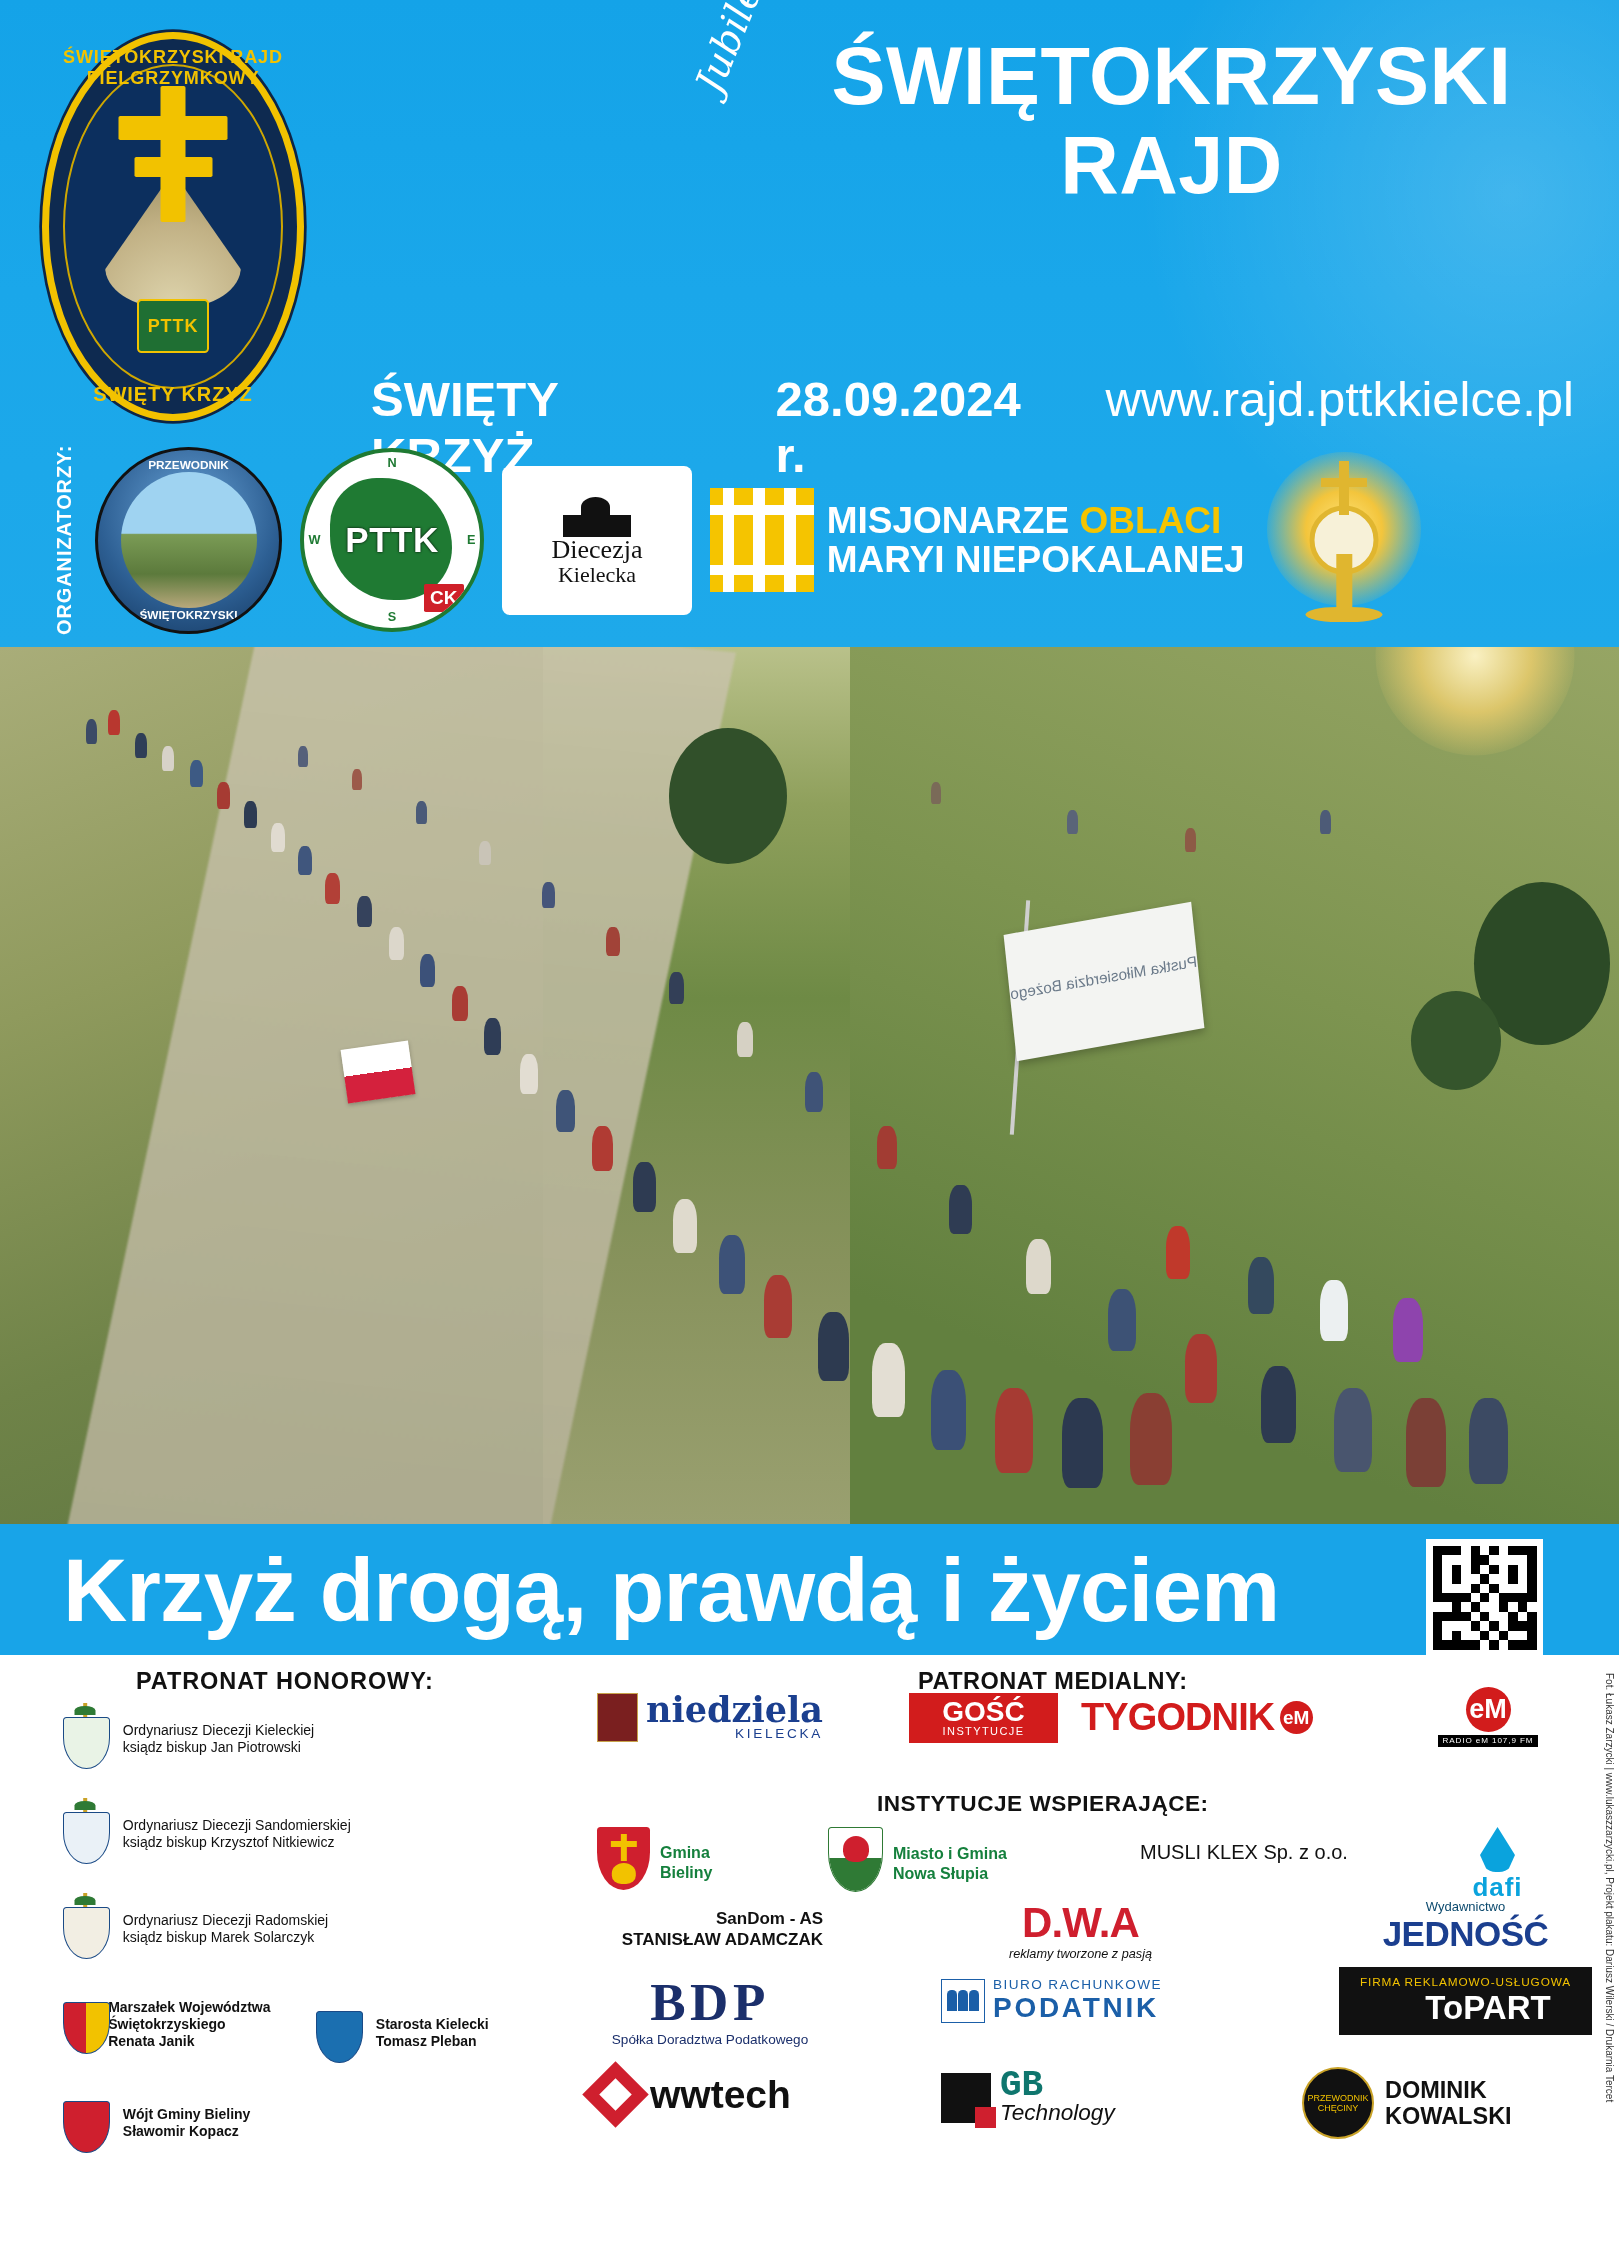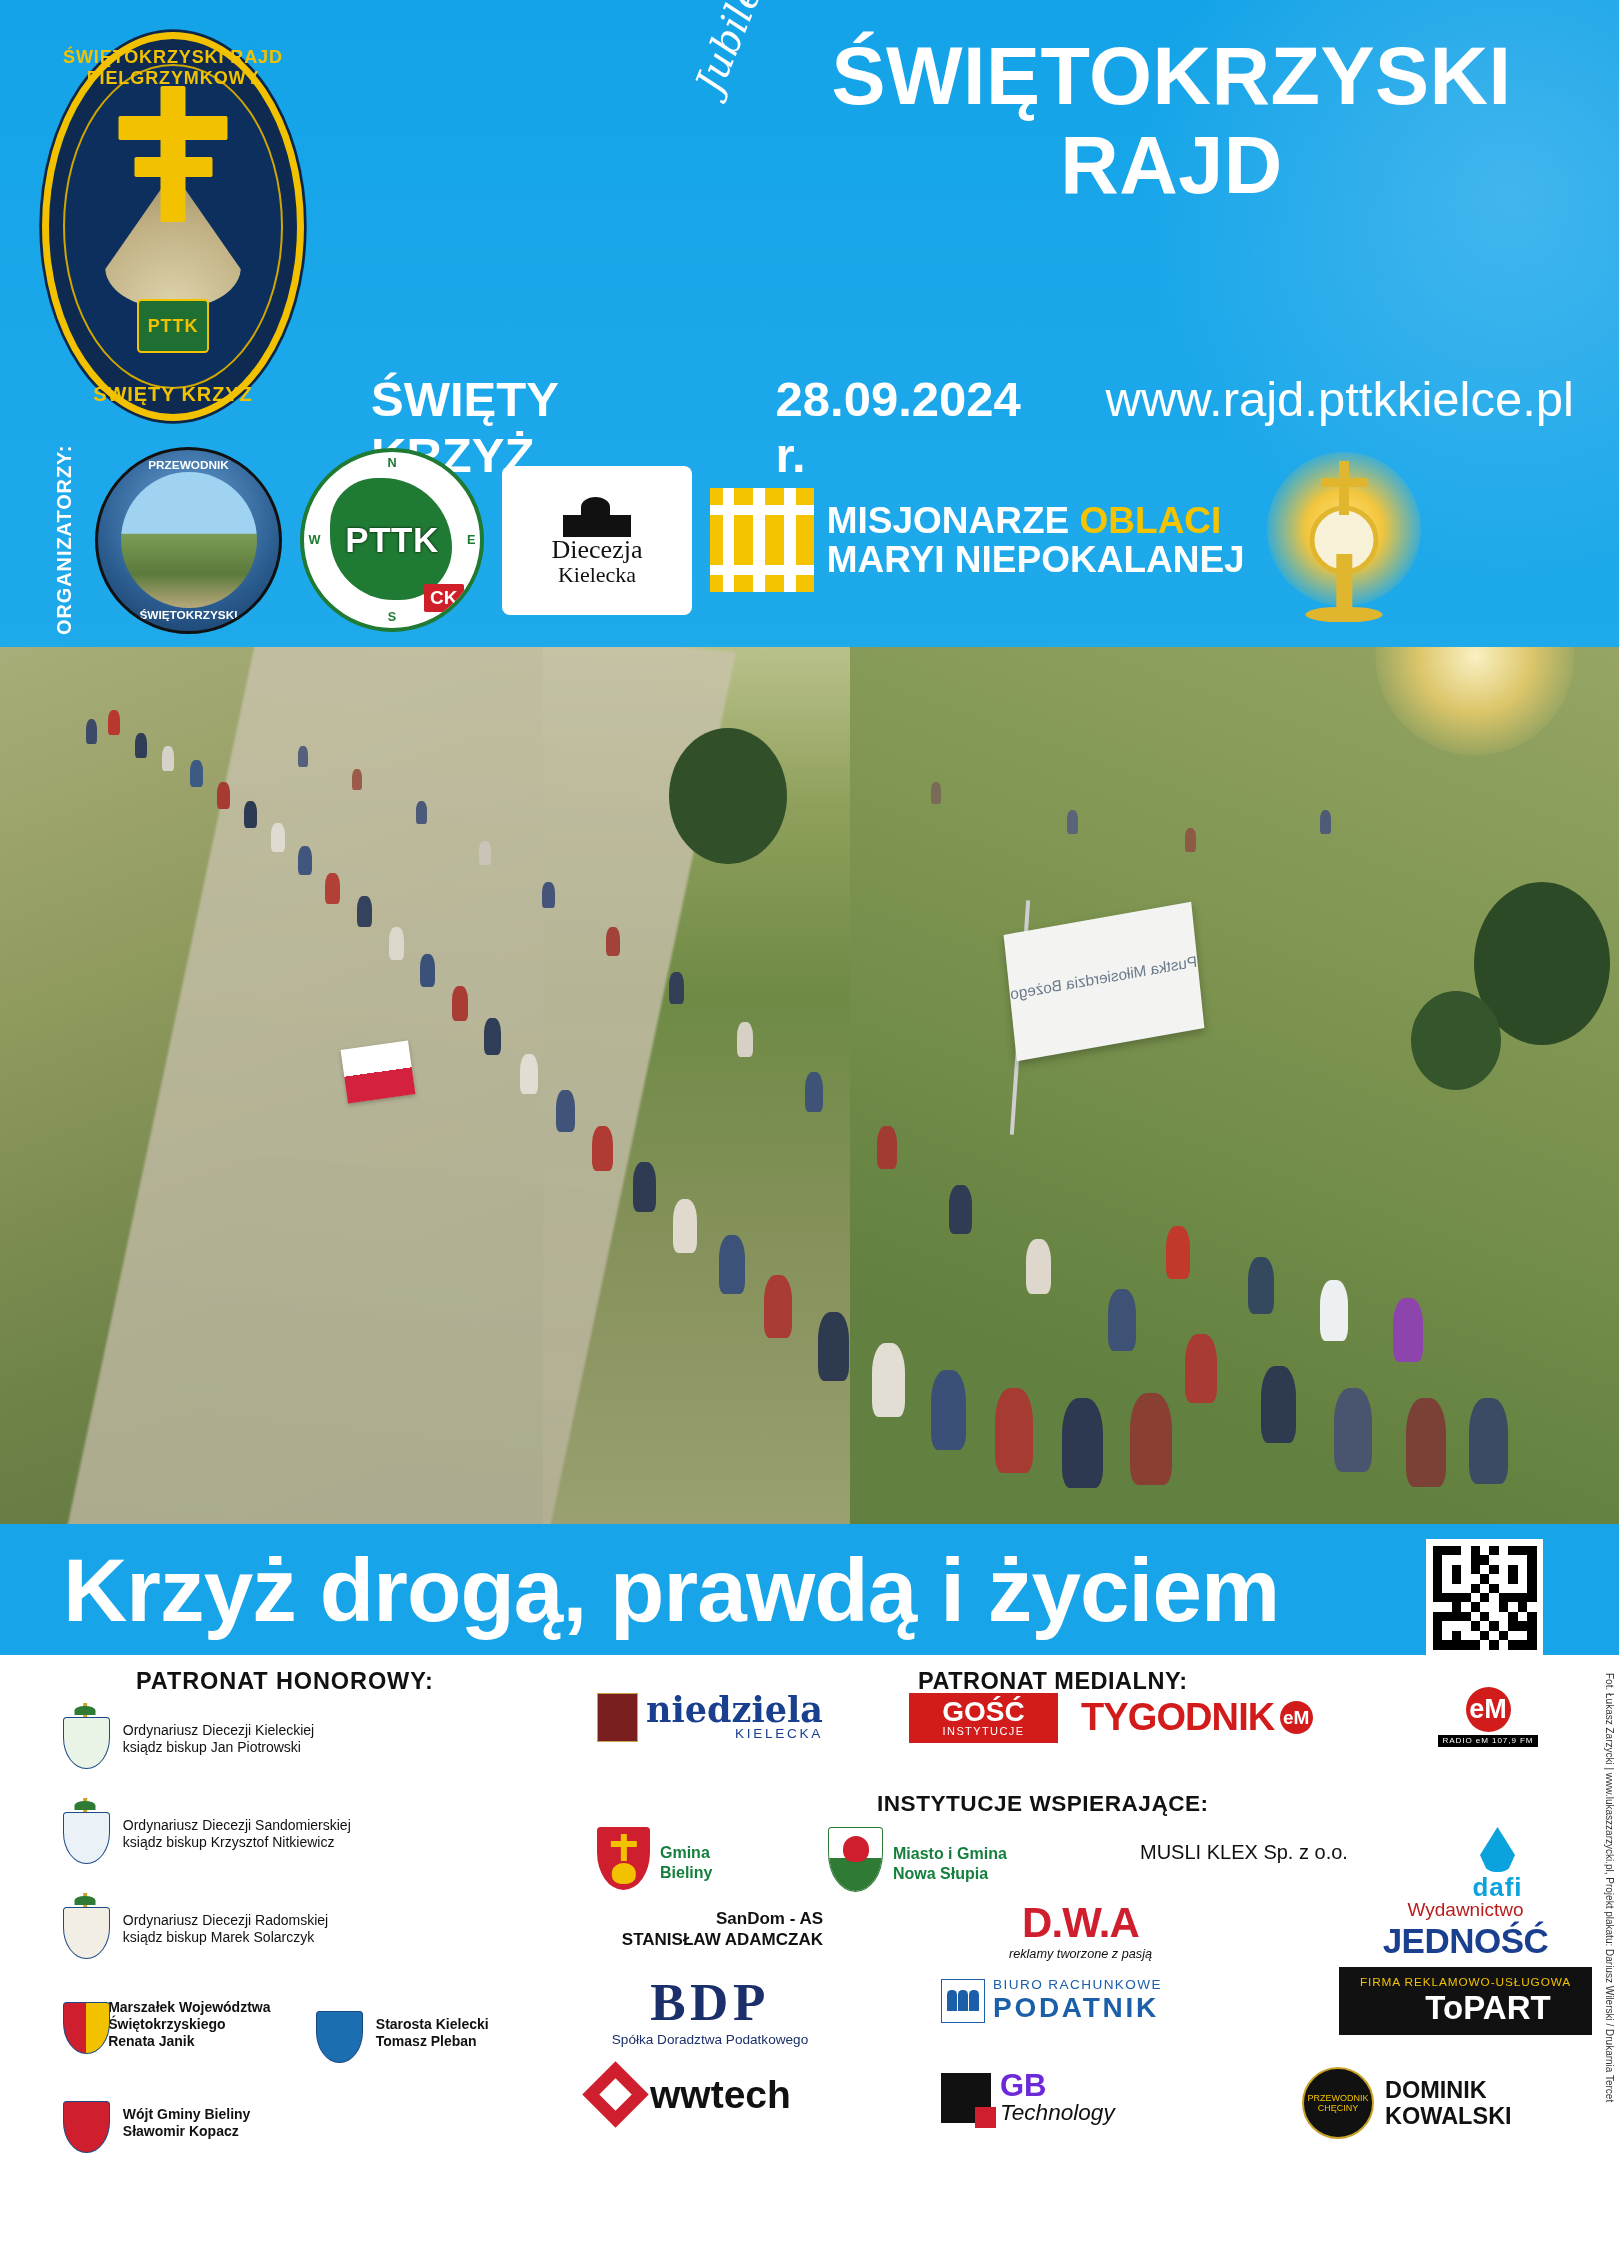--- a/index.html
+++ b/index.html
@@ -297,21 +297,21 @@
   .dafi .drop { width:35px; height:45px; background:#0aa3dd; border-radius:50% 50% 50% 50% / 70% 70% 40% 40%; clip-path: polygon(50% 0%, 100% 62%, 78% 100%, 22% 100%, 0% 62%); }
   .dafi .w { color:#0aa3dd; font-size:26px; font-weight:bold; letter-spacing:0.9px; }
 
   .sandom { left:588px; top:253px; width:235px; text-align:right; font-size:17px; font-weight:bold; line-height:21px; color:#111; }
 
   .dwa { left:963px; top:244px; width:235px; text-align:center; }
   .dwa .w { color:#cf1f2e; font-size:42px; font-weight:bold; letter-spacing:-0.9px;}
   .dwa .s { color:#111; font-size:12.7px; font-style:italic; }
 
   .jednosc { left:1348px; top:244px; width:235px; text-align:center;}
-  .jednosc .a { color:#b91c1c; font-size:19px; }
+  .jednosc .a { color:#0c4a6e; font-size:13px; }
   .jednosc .b { color:#1b3f8f; font-size:35px; font-weight:bold; letter-spacing:-0.5px; background:#fff;}
 
   .bdp { left:588px; top:317px; width:244px; text-align:center; }
   .bdp .w { color:#1b2f6b; font-size:53px; font-weight:bold; letter-spacing:4.5px; font-family:"Liberation Serif", serif;}
   .bdp .s { color:#1b2f6b; font-size:13.6px; }
 
   .podatnik { left:941px; top:322px; width:253px; display:flex; align-items:center; gap:8.1px; }
   .podatnik .sq { width:42px; height:42px; border:1.8px solid #1b5fa8; position:relative;}
   .podatnik .sq i{position:absolute; background:#1b5fa8; width:10px; height:21px; top:10px; border-radius:4.5px 4.5px 0 0;}
   .podatnik .sq i:nth-child(1){left:5.4px;}
@@ -326,21 +326,21 @@
   .toppart .b span{ color:#ffffff;}
 
   .wwtech { left:592px; top:416px; display:flex; align-items:center; gap:11px;}
   .wwtech .rhomb { width:47px; height:47px; background:#cf1f2e; transform:rotate(45deg); position:relative;}
   .wwtech .rhomb:after{content:"";position:absolute;left:11.8px;top:11.8px;width:23.5px;height:23.5px;background:#ffffff;transform:rotate(0deg);}
   .wwtech .w { color:#111; font-size:39px; font-weight:bold;}
 
   .gbtech { left:941px; top:416px; display:flex; align-items:center; gap:9px;}
   .gbtech .blk { width:50px; height:50px; background:#111; position:relative;}
   .gbtech .blk:after{content:"";position:absolute;right:-4.5px;bottom:-4.5px;width:21px;height:21px;background:#cf1f2e;}
-  .gbtech .w1{color:#6d28d9; font-size:31px; font-weight:bold; line-height:30px;}
+  .gbtech .w1{color:#0f766e; font-size:36px; font-weight:bold; line-height:30px;font-family:Liberation Mono, monospace;}
   .gbtech .w2{color:#111; font-size:22.6px; font-style:italic; line-height:24.4px;}
 
   .dominik { left:1302px; top:412px; display:flex; align-items:center; gap:11px;}
   .dominik .circ { width:68px; height:68px; border-radius:50%; background:#111; color:#f2c200; font-size:9px; display:flex; align-items:center; justify-content:center; text-align:center; line-height:10px; border:2.3px solid #c9a227;}
   .dominik .w { color:#111; font-size:23.5px; font-weight:bold; line-height:26px;}
 
   .sidecredit {
     position:absolute; right:4.5px; top:1673px; height:588px; width:21px;
     writing-mode: vertical-rl; color:#333; font-size:10px; line-height:11.8px;
   }

